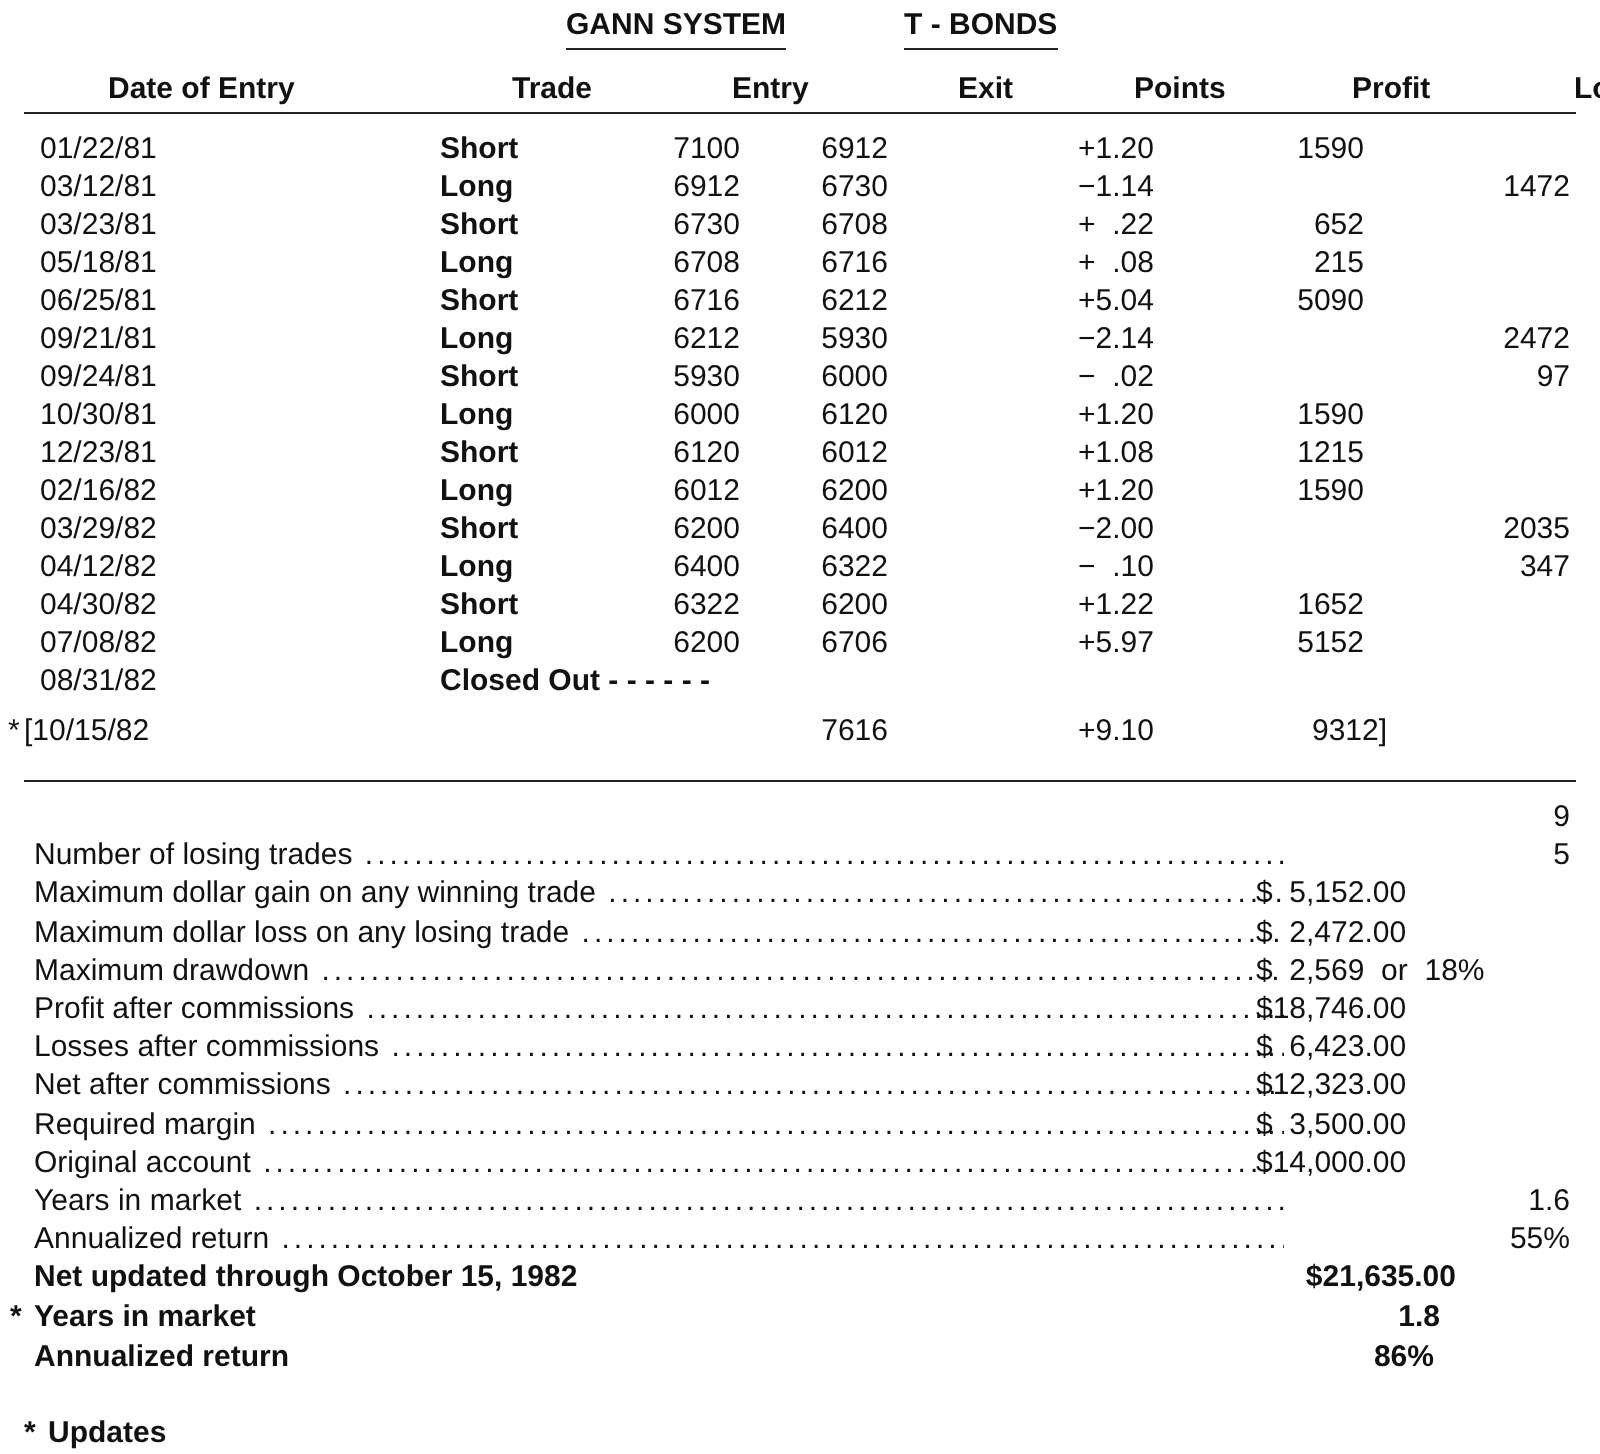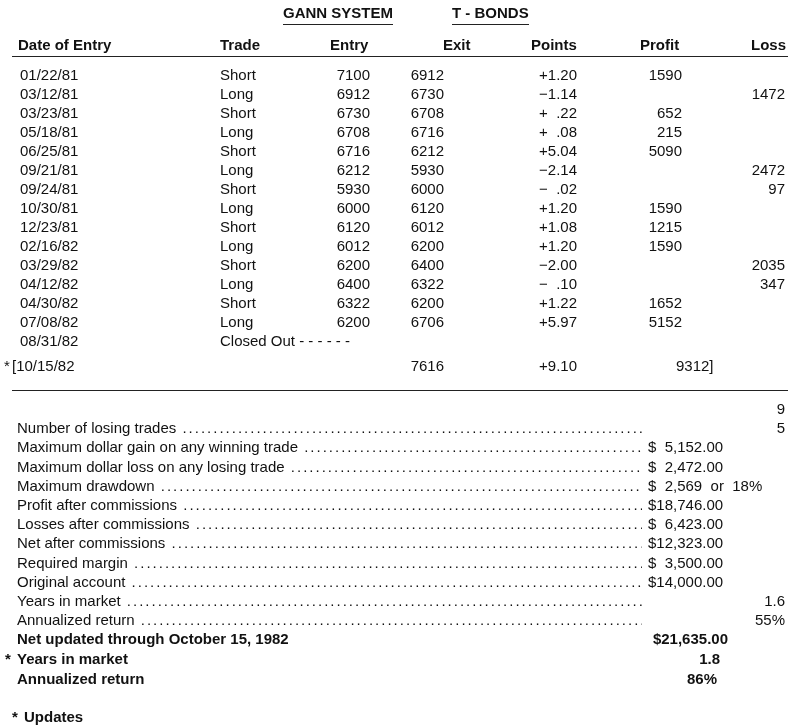--- a/index.html
+++ b/index.html
@@ -13,45 +13,45 @@
     font-weight: bold; font-size: 15px;
   }
   .title span { position: absolute; top: 0; padding-bottom: 3px; border-bottom: 1.5px solid #222; }
   .title .t1 { left: 283px; }
   .title .t2 { left: 452px; }
 
   .thead {
     position: absolute; top: 36px; left: 0; width: 800px; height: 22px;
     font-weight: bold; font-size: 15px;
   }
-  .thead span { position: absolute; top: 0; }
+  .thead span { position: absolute; top: 0; margin-left: 36px; }
   .thead .rule { position: absolute; top: 20px; left: 12px; width: 776px; height: 0; border-top: 1.5px solid #222; }
 
   .rows { position: absolute; top: 66px; left: 0; width: 800px; }
   .row { position: relative; height: 19px; font-size: 15px; }
   .row span { position: absolute; top: 0; white-space: pre; }
   .c-date { left: 20px; }
-  .c-trade { left: 220px; }
+  .c-trade { left: 220px; font-weight: bold; }
   .c-entry { right: 430px; text-align: right; }
   .c-exit { right: 356px; text-align: right; }
   .c-points { right: 223px; text-align: right; }
   .c-profit { right: 118px; text-align: right; }
   .c-loss { right: 15px; text-align: right; }
   .c-star { left: 4px; }
 
   .hr2 { position: absolute; top: 390px; left: 12px; width: 776px; height: 0; border-top: 1.5px solid #222; }
 
   .summary { position: absolute; top: 400px; left: 0; width: 800px; }
   .srow { position: relative; height: 19.2px; font-size: 15px; }
   .srow .lbl { position: absolute; left: 17px; top: 0; width: 625px; overflow: hidden; white-space: nowrap; }
   .srow .lbl::after {
     content: " ........................................................................................................................................";
     letter-spacing: 2px;
   }
-  .srow .val { position: absolute; left: 648px; top: 0; white-space: pre; }
+  .srow .val { position: absolute; left: 628px; top: 0; white-space: pre; }
   .srow .valr { position: absolute; right: 15px; top: 0; white-space: pre; text-align: right; }
 
   .bold-block { position: absolute; top: 630px; left: 0; width: 800px; font-weight: bold; font-size: 15px; }
   .brow { position: relative; height: 20px; padding-left: 38px; }
   .brow .star { position: absolute; left: 5px; top: 0; }
   .brow .lbl { position: absolute; left: 17px; top: 0; }
   .brow .val { position: absolute; right: 72px; top: 0; text-align: right; }
 
   .footnote { position: absolute; top: 708px; left: 0; font-weight: bold; font-size: 15px; }
   .footnote .star { position: absolute; left: 12px; top: 0; }
@@ -205,21 +205,21 @@
   </div>
   <div class="row">
     <span class="c-date">08/31/82</span>
     <span class="c-trade">Closed Out - - - - - -</span>
   </div>
   <div class="row" style="margin-top:6px">
     <span class="c-star">*</span>
     <span style="left:12px">[10/15/82</span>
     <span class="c-exit">7616</span>
     <span class="c-points">+9.10</span>
-    <span style="left:676px">9312]</span>
+    <span style="left:656px">9312]</span>
   </div>
 </div>
 
 <div class="hr2"></div>
 
 <div class="summary">
   <div class="srow">
       <span class="val"></span>
       <span class="valr">9</span>
     </div>

